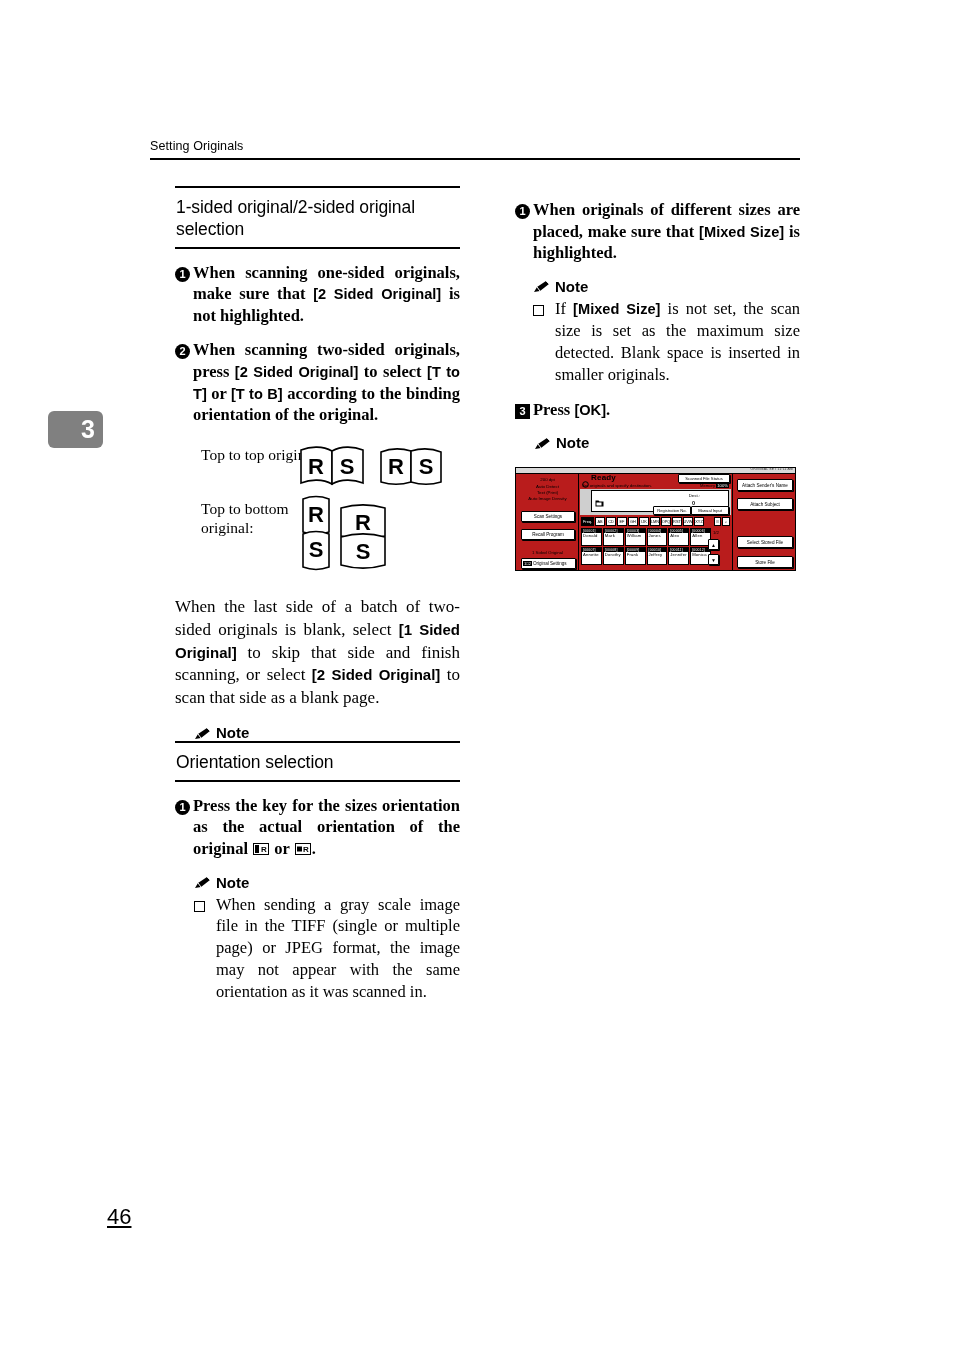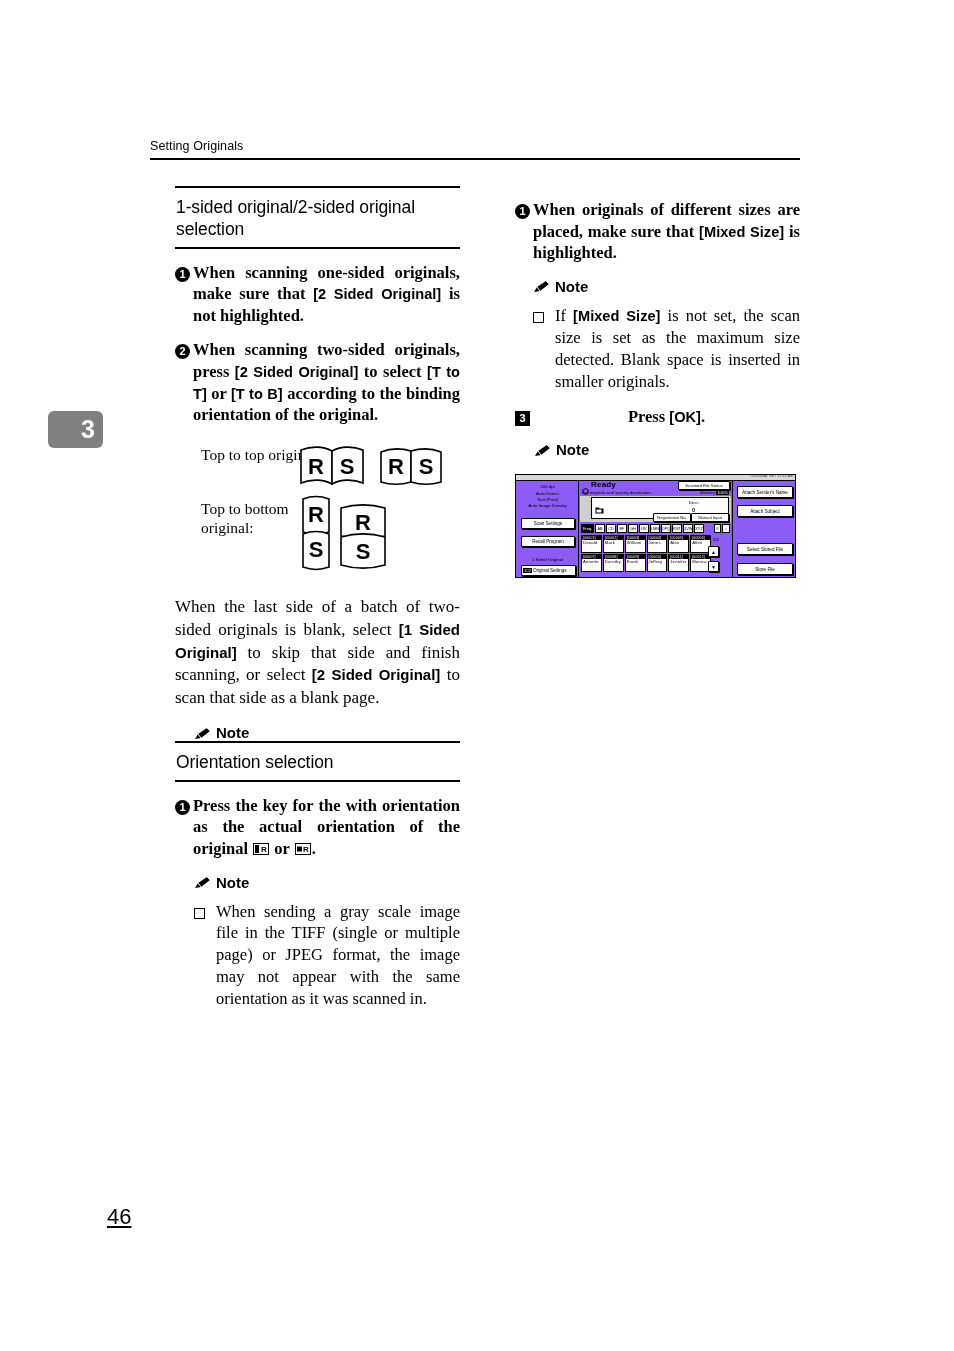--- a/index.html
+++ b/index.html
@@ -50,38 +50,38 @@
     text-align:center;line-height:15px;font-size:11px;
   }
   .num-square{
     display:inline-block;width:15px;height:15px;background:#000;color:#fff;
     text-align:center;line-height:15px;font-size:11px;
   }
   .step-body{
     flex:1;font-family:"Liberation Serif",serif;font-weight:bold;font-size:16.5px;
     line-height:1.31;text-align:justify;
   }
-  .step-body.nojust{text-align:center;}
+  .step-body.nojust{text-align:left;}
   .kw{font-family:"Liberation Sans",sans-serif;font-weight:bold;font-size:14.6px;}
 
   
   .para{
     font-size:17px;line-height:1.345;text-align:justify;margin-top:14px;
     font-family:"Liberation Serif",serif;
   }
   .para .kw{font-size:15px;}
 
   
   .note{margin-top:14px;}
   .note-head{
     font-family:"Liberation Sans",sans-serif;font-weight:bold;font-size:15px;
     display:flex;align-items:center;gap:5px;padding-left:19px;
   }
   .pencil{display:inline-block;width:17px;height:14px;position:relative;top:1px;}
-  .note-item{display:flex;margin-top:10px;justify-content:center;}
+  .note-item{display:flex;margin-top:3px;justify-content:center;}
   .note-bullet{flex:0 0 22px;padding-left:19px;box-sizing:content-box;}
   .sq{display:inline-block;width:9px;height:9px;border:1.6px solid #000;position:relative;top:4px;}
   .note-text{
     flex:1;font-size:16.5px;line-height:1.33;text-align:justify;
     font-family:"Liberation Serif",serif;
   }
   .note-text .kw{font-size:14.6px;}
 
   
   .diagram{position:relative;margin-top:16px;height:140px;}
@@ -91,21 +91,21 @@
   .dg-svg{position:absolute;}
 
   
   .orikey{
     display:inline-block;width:16px;height:12px;vertical-align:-1px;margin:0 1px;
   }
 
   
   .lcd-wrap{position:relative;margin-top:16px;}
   .lcd{
-    width:281px;height:104px;background:#8b5cf6;border:1px solid #000;
+    width:281px;height:104px;background:#b91c1c;border:1px solid #000;
     position:relative;box-sizing:border-box;overflow:hidden;
     font-family:"Liberation Sans",sans-serif;
   }
   .lcd-topbar{
     position:absolute;left:0;top:0;width:100%;height:5px;background:#d9d9d9;
     border-bottom:1px solid #000;
   }
   .lcd-topbar .tb-txt{
     position:absolute;right:2px;top:-1px;font-size:3.4px;color:#333;letter-spacing:.2px;
   }
@@ -225,21 +225,21 @@
     </div>
 
     <div class="sec" style="">
       <div class="sec-rule-top"></div>
       <div class="sec-title">Orientation selection</div>
       <div class="sec-rule-bot"></div>
     </div>
 
     <div class="step">
       <div class="step-num"><span class="num-circle">1</span></div>
-      <div class="step-body"><span>Press the key for the with orientation as the actual orientation of the original </span><svg class="orikey" viewBox="0 0 16 12">
+      <div class="step-body"><span>Press the key for the sizes orientation as the actual orientation of the original </span><svg class="orikey" viewBox="0 0 16 12">
             <rect x="0.5" y="0.5" width="15" height="11" fill="#fff" stroke="#000" stroke-width="1"></rect>
             <rect x="2" y="2" width="4" height="8" fill="#000"></rect>
             <text x="11" y="9" font-size="8" text-anchor="middle" fill="#000" font-family="Liberation Sans, sans-serif">R</text>
           </svg><span> or </span><svg class="orikey" viewBox="0 0 16 12">
             <rect x="0.5" y="0.5" width="15" height="11" fill="#fff" stroke="#000" stroke-width="1"></rect>
             <rect x="2" y="3.5" width="5" height="5" fill="#000"></rect>
             <text x="11" y="9" font-size="8" text-anchor="middle" fill="#000" font-family="Liberation Sans, sans-serif">R</text>
           </svg><span>.</span></div>
     </div>
 

